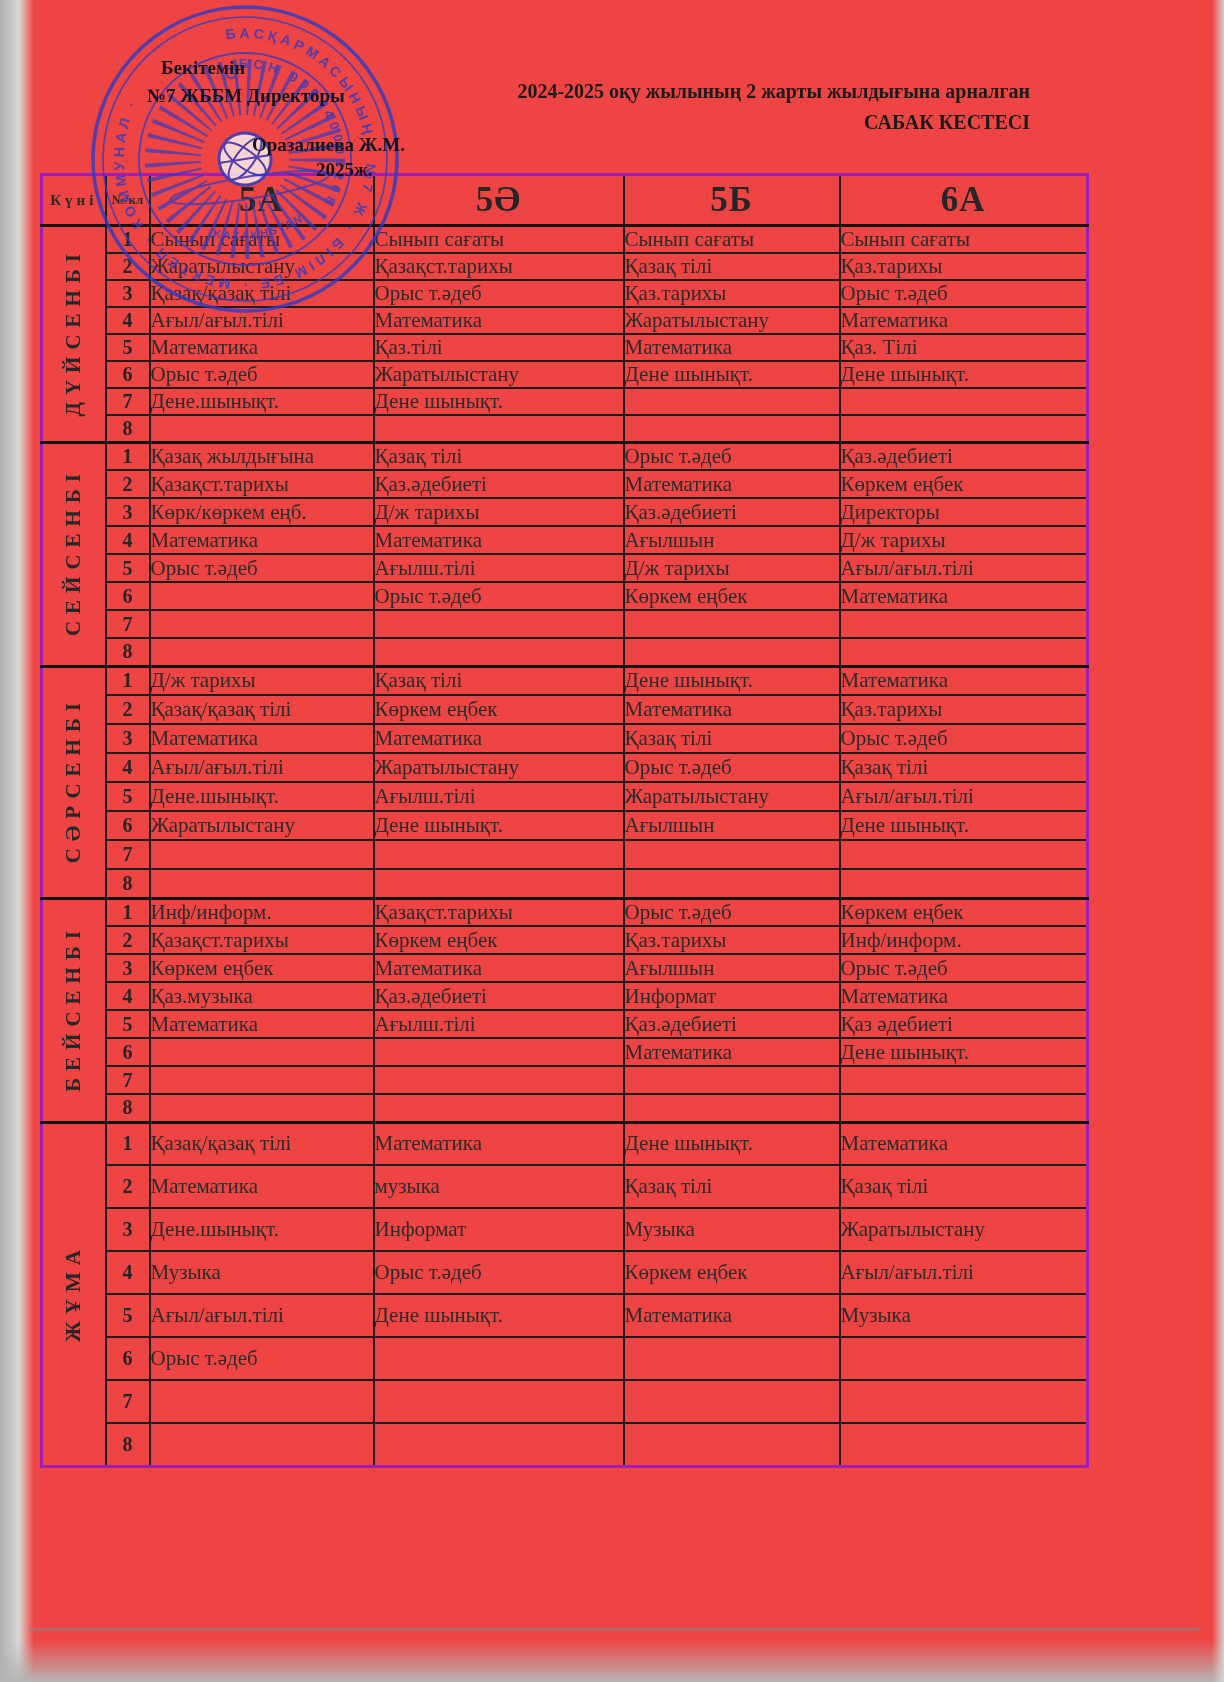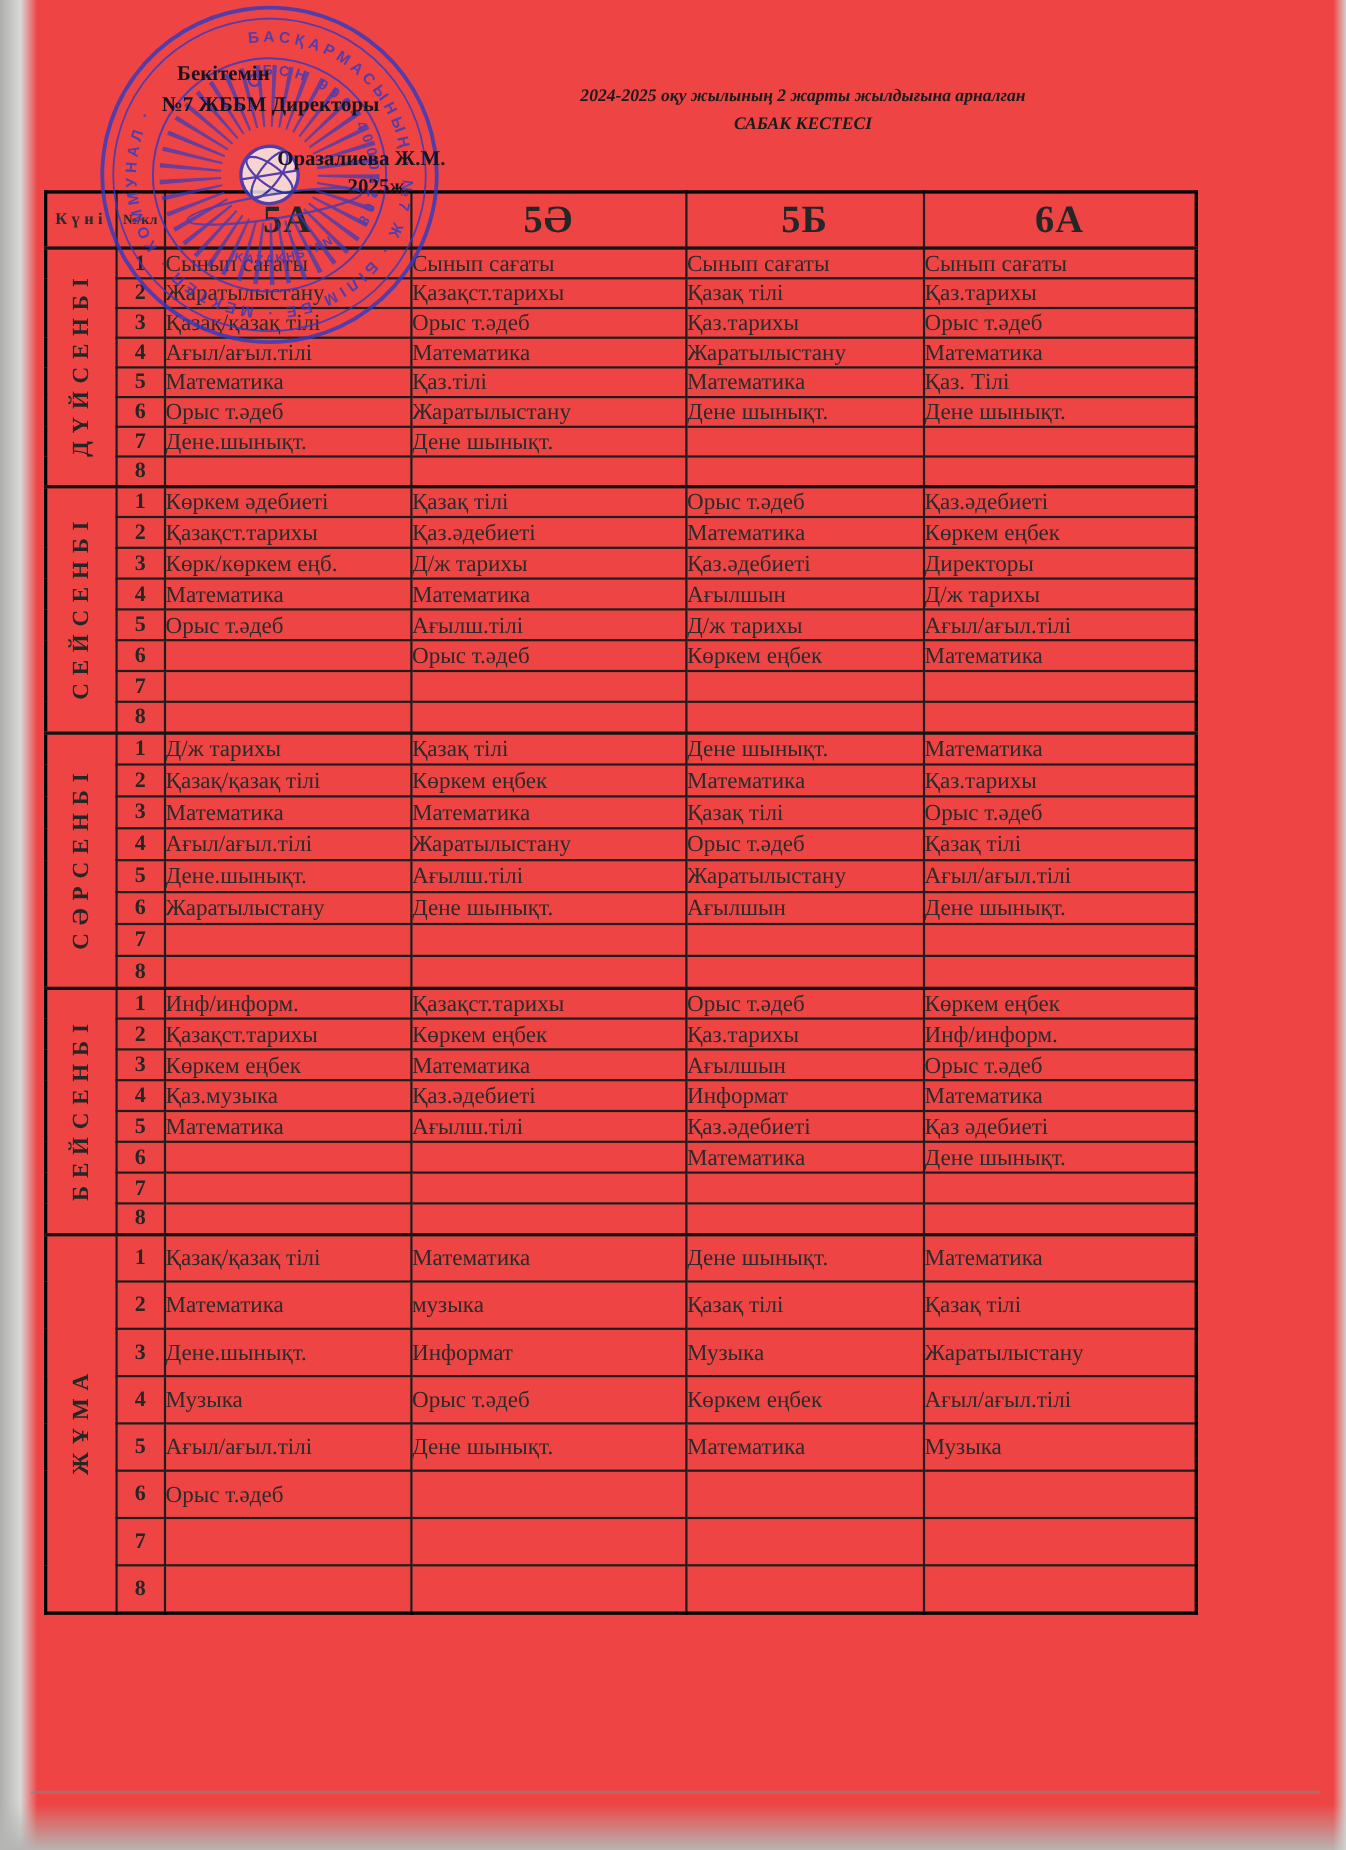--- a/index.html
+++ b/index.html
@@ -13,34 +13,34 @@
         background:linear-gradient(to left,#d2d2d0,rgba(249,249,246,0));}
   .scan-line{position:absolute;left:28px;right:24px;top:1628px;height:3px;
         background:#87878a;opacity:.55;border-radius:2px;z-index:9;}
 
   
   .approval{position:absolute;z-index:6;font-weight:bold;font-size:19px;color:#15151f;white-space:nowrap;}
   .ap1{left:161px;top:57px;}
   .ap2{left:147px;top:85px;}
   .ap3{left:252px;top:134px;text-align:right;}
   .ap4{left:316px;top:159px;}
-  .title-block{position:absolute;left:430px;top:76px;width:600px;text-align:center;z-index:2;
-        font-weight:bold;font-size:16px;color:#1b1b1b;line-height:1.55;font-style:italic;}
+  .title-block{position:absolute;left:430px;top:76px;width:600px;text-align:right;z-index:2;
+        font-weight:bold;font-size:20px;color:#1b1b1b;line-height:1.55;}
 
   
   .stamp{position:absolute;left:78px;top:-8px;width:334px;height:334px;z-index:5;
         opacity:.8;transform:rotate(-9deg);pointer-events:none;}
   .stamp svg{width:100%;height:100%;}
   .stamp *{vector-effect:non-scaling-stroke;}
 
   
   table.timetable{position:absolute;left:40px;top:173px;width:1046px;z-index:1;
         border-collapse:collapse;table-layout:fixed;background:transparent;}
   table.timetable th,table.timetable td{border:2px solid #1d1d1d;padding:0;}
-  table.timetable{border:3px solid #000000;}
+  table.timetable{border:3px solid #a21caf;}
   table.timetable tbody{border-top:3px solid #141414;}
   thead th{height:48px;vertical-align:middle;}
   .class-head{font-size:35px;font-weight:bold;letter-spacing:1px;color:#262626;}
   .corner-day{font-size:15px;font-weight:bold;letter-spacing:4px;line-height:1.2;color:#2a2a2a;}
   .corner-num{font-size:13px;font-weight:bold;line-height:1.25;color:#2a2a2a;}
   th.day-cell{vertical-align:middle;text-align:center;}
   th.day-cell .vert{display:inline-block;writing-mode:vertical-rl;transform:rotate(180deg);
         font-size:21px;font-weight:bold;letter-spacing:7px;color:#262626;white-space:nowrap;}
   td.num{text-align:center;font-weight:bold;font-size:20px;color:#262626;}
   td.cell{padding-left:8px;font-size:21px;color:#2b2b2b;white-space:nowrap;overflow:hidden;}
@@ -182,21 +182,21 @@
           <td class="cell"></td>
           <td class="cell"></td>
           <td class="cell"></td>
           <td class="cell"></td>
         </tr>
       </tbody>
       <tbody class="d1">
         <tr>
           <th class="day-cell" rowspan="8"><span class="vert">СЕЙСЕНБІ</span></th>
           <td class="num">1</td>
-          <td class="cell">Көркем әдебиеті</td>
+          <td class="cell">Қазақ жылдығына</td>
           <td class="cell">Қазақ тілі</td>
           <td class="cell">Орыс т.әдеб</td>
           <td class="cell">Қаз.әдебиеті</td>
         </tr>
         <tr>
           <td class="num">2</td>
           <td class="cell">Қазақст.тарихы</td>
           <td class="cell">Қаз.әдебиеті</td>
           <td class="cell">Математика</td>
           <td class="cell">Көркем еңбек</td>

